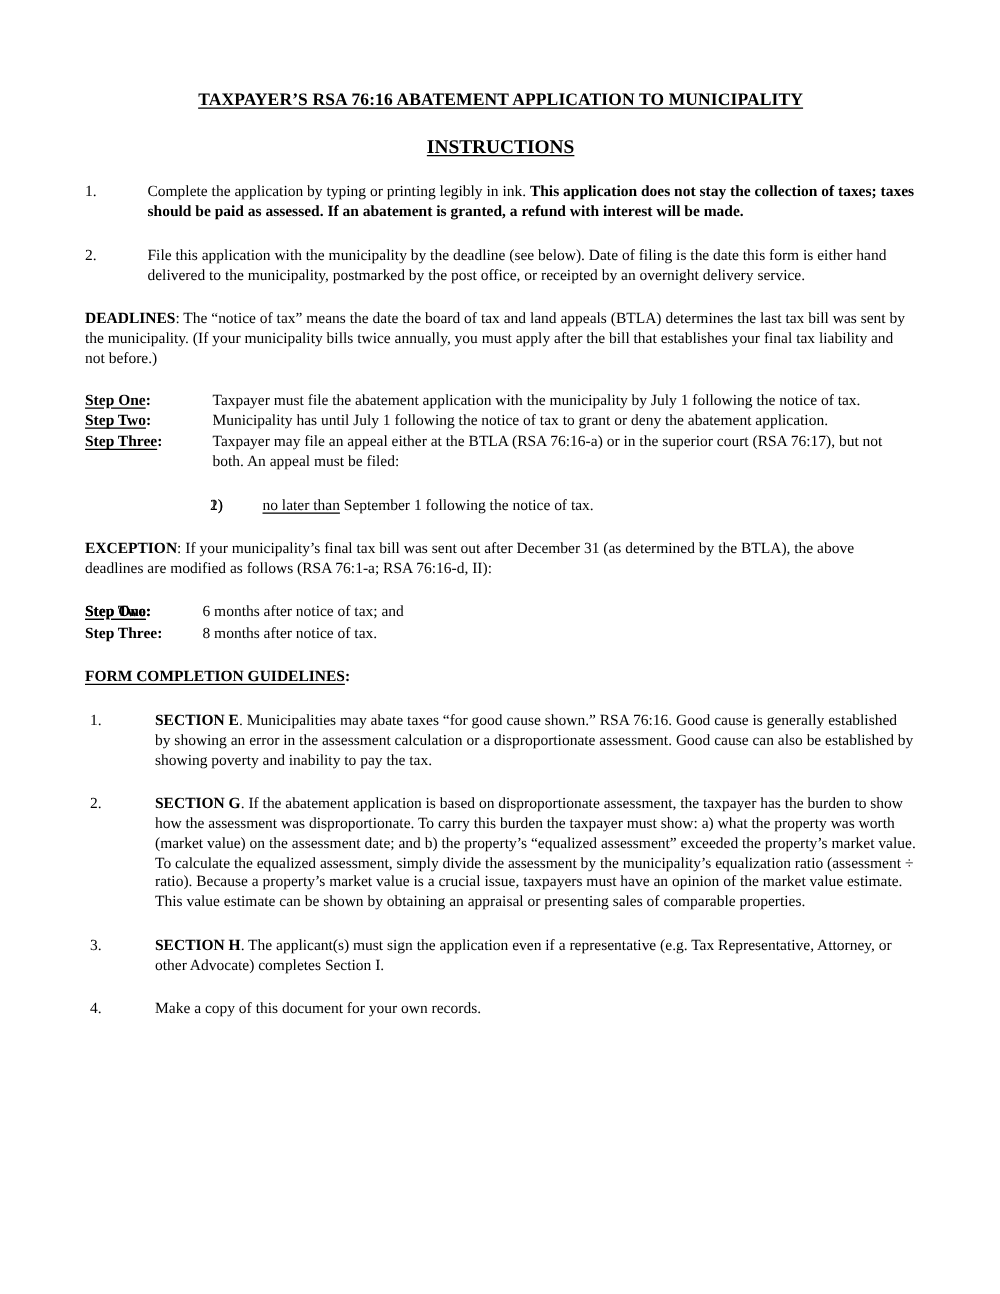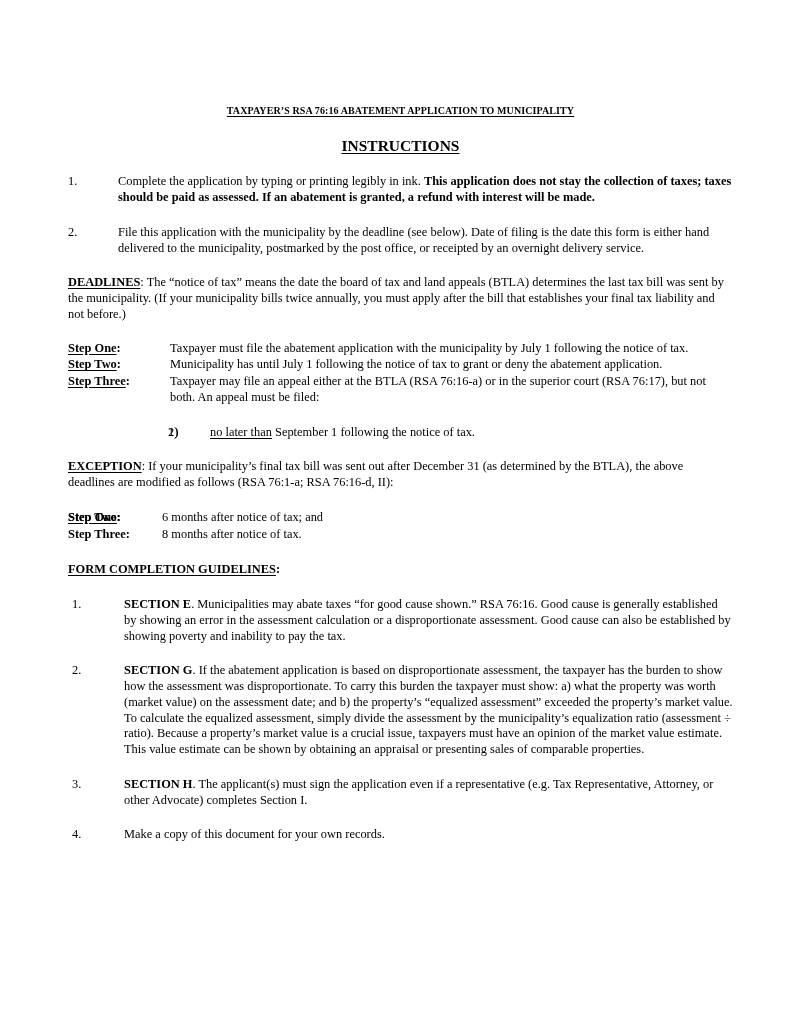--- a/index.html
+++ b/index.html
@@ -28,23 +28,23 @@
     position: absolute;
     left: 68px;
     top: 0;
     width: 665px;
   }
 
   
   .doc-title {
     text-align: center;
     font-weight: bold;
-    font-size: 10px;
+    font-size: 14px;
     letter-spacing: 0.1px;
-    margin: 105px 0 0 0;
+    margin: 72px 0 0 0;
     padding: 0;
   }
   .doc-title span.u { text-decoration: underline; text-underline-offset: 2px; }
 
   .tax-year-line {
     text-align: center;
     font-size: 14.2px;
     margin: 22px 0 0 0;
     white-space: nowrap;
   }
@@ -82,21 +82,20 @@
   b, .b { font-weight: bold; }
   .u { text-decoration: underline; text-underline-offset: 1.5px; }
 
   
   .para {
     margin-top: 19px;
     text-align: left;
   }
   .para .lead {
     font-weight: bold;
-    text-decoration: underline;
     text-underline-offset: 1.5px;
   }
 
   
   .steps { margin-top: 18px; }
   .step-row {
     position: relative;
     padding-left: 102px;
     margin-top: 0;
   }

